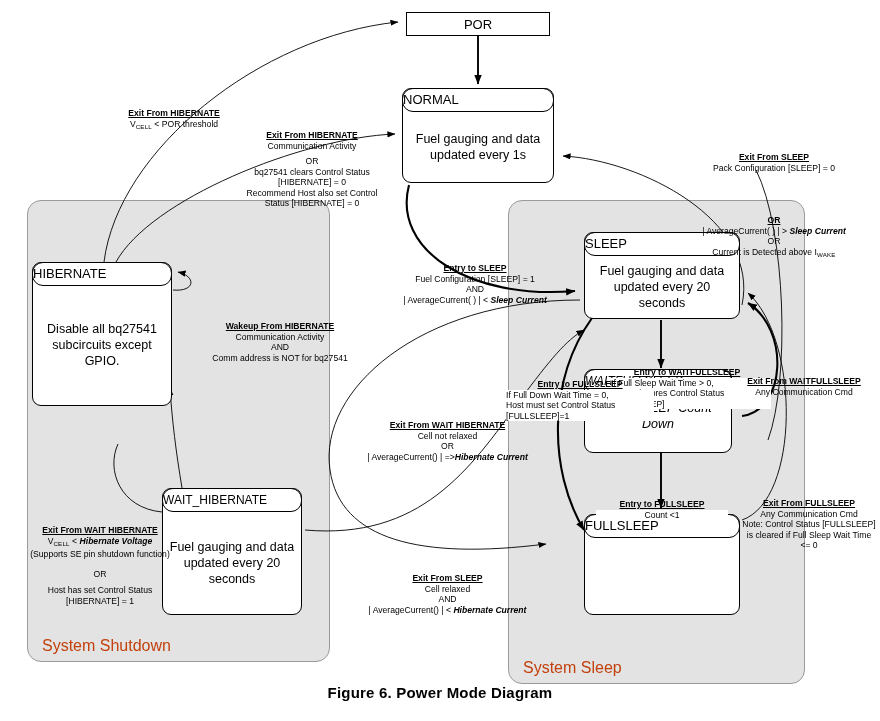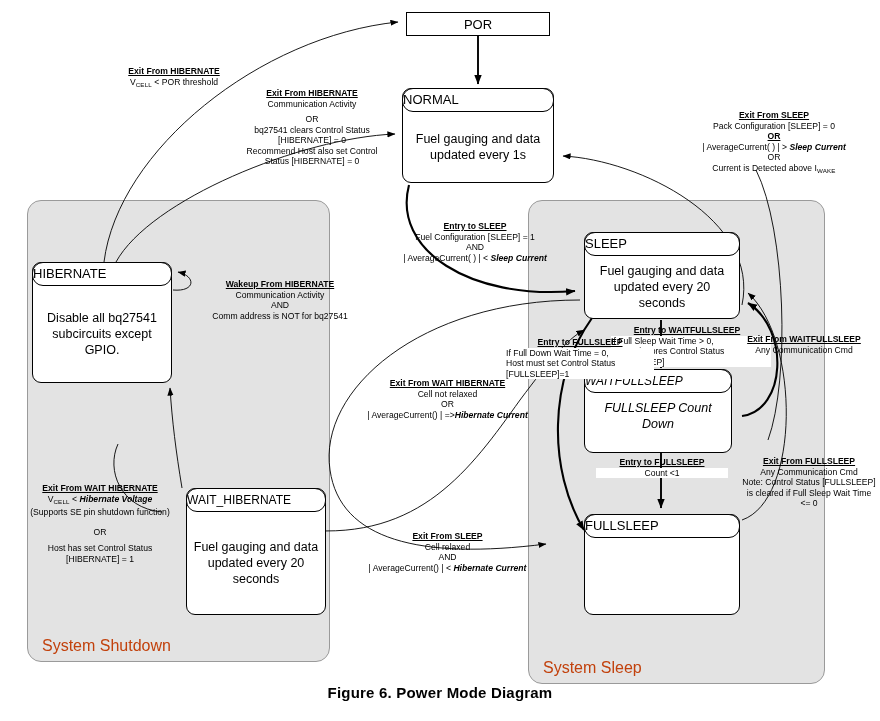--- a/index.html
+++ b/index.html
@@ -23,41 +23,41 @@
       justify-content:center;font-size:13px;}
 
   
   .region{position:absolute;background:#e3e3e3;border:1px solid #9a9a9a;
      border-radius:14px;box-sizing:border-box;}
   .region .rlabel{position:absolute;left:14px;bottom:6px;font-size:16px;color:#c2410c;}
 
   
   .lbl{position:absolute;text-align:center;font-size:8.6px;line-height:10.5px;
        color:#000;white-space:nowrap;}
-  .lbl .t{font-weight:bold;text-decoration:underline;white-space:nowrap;}
+  .lbl .t{font-weight:bold;text-decoration:underline;white-space:nowrap;margin-top:42px;}
   .lbl .i{}
   .lbl .bi{font-style:italic;font-weight:bold;}
   .lbl .boxed{background:#ffffff;}
   .lbl.lt{text-align:left;}
   .sub{font-size:6.2px;vertical-align:-2px;letter-spacing:.2px;}
 
   
   .caption{position:absolute;left:0;top:684px;width:880px;text-align:center;
      font-size:15px;font-weight:bold;letter-spacing:.2px;}
 </style>
 </head>
 <body>
 
 <div id="stage">
 
   <div class="region" style="left:27px;top:200px;width:303px;height:462px;">
     <div class="rlabel">System Shutdown</div>
   </div>
 
-  <div class="region" style="left:528px;top:200px;width:297px;height:484px;">
+  <div class="region" style="left:508px;top:200px;width:297px;height:484px;">
     <div class="rlabel">System Sleep</div>
   </div>
 
   <svg id="diagram" viewBox="0 0 880 721" xmlns="http://www.w3.org/2000/svg">
     <defs>
       <marker id="ah" markerWidth="9" markerHeight="9" refX="7.6" refY="3.1" orient="auto" markerUnits="userSpaceOnUse">
         <path d="M0,0 L8,3.1 L0,6.2 z" fill="#000"></path>
       </marker>
       <marker id="ahT" markerWidth="11" markerHeight="11" refX="9" refY="3.7" orient="auto" markerUnits="userSpaceOnUse">
         <path d="M0,0 L9.5,3.7 L0,7.4 z" fill="#000"></path>
@@ -102,26 +102,26 @@
 
   <div class="state simple" style="left:406px;top:12px;width:144px;height:24px;">
     <div class="only">POR</div>
   </div>
 
   <div class="state" style="left:402px;top:88px;width:152px;height:95px;">
     <div class="hdr">NORMAL</div>
     <div class="body">Fuel gauging and data updated every 1s</div>
   </div>
 
-  <div class="state" style="left:32px;top:262px;width:140px;height:121px;">
+  <div class="state" style="left:32px;top:262px;width:140px;height:144px;">
     <div class="hdr">HIBERNATE</div>
     <div class="body">Disable all bq27541 subcircuits except GPIO.</div>
   </div>
 
-  <div class="state" style="left:162px;top:488px;width:140px;height:127px;margin-left:24px;">
+  <div class="state" style="left:162px;top:488px;width:140px;height:127px;">
     <div class="hdr" style="font-size:12px;">WAIT_HIBERNATE</div>
     <div class="body">Fuel gauging and data updated every 20 seconds</div>
   </div>
 
   <div class="state" style="left:584px;top:232px;width:156px;height:87px;">
     <div class="hdr">SLEEP</div>
     <div class="body">Fuel gauging and data updated every 20 seconds</div>
   </div>
 
   <div class="state" style="left:584px;top:369px;width:148px;height:84px;font-style:italic;">

